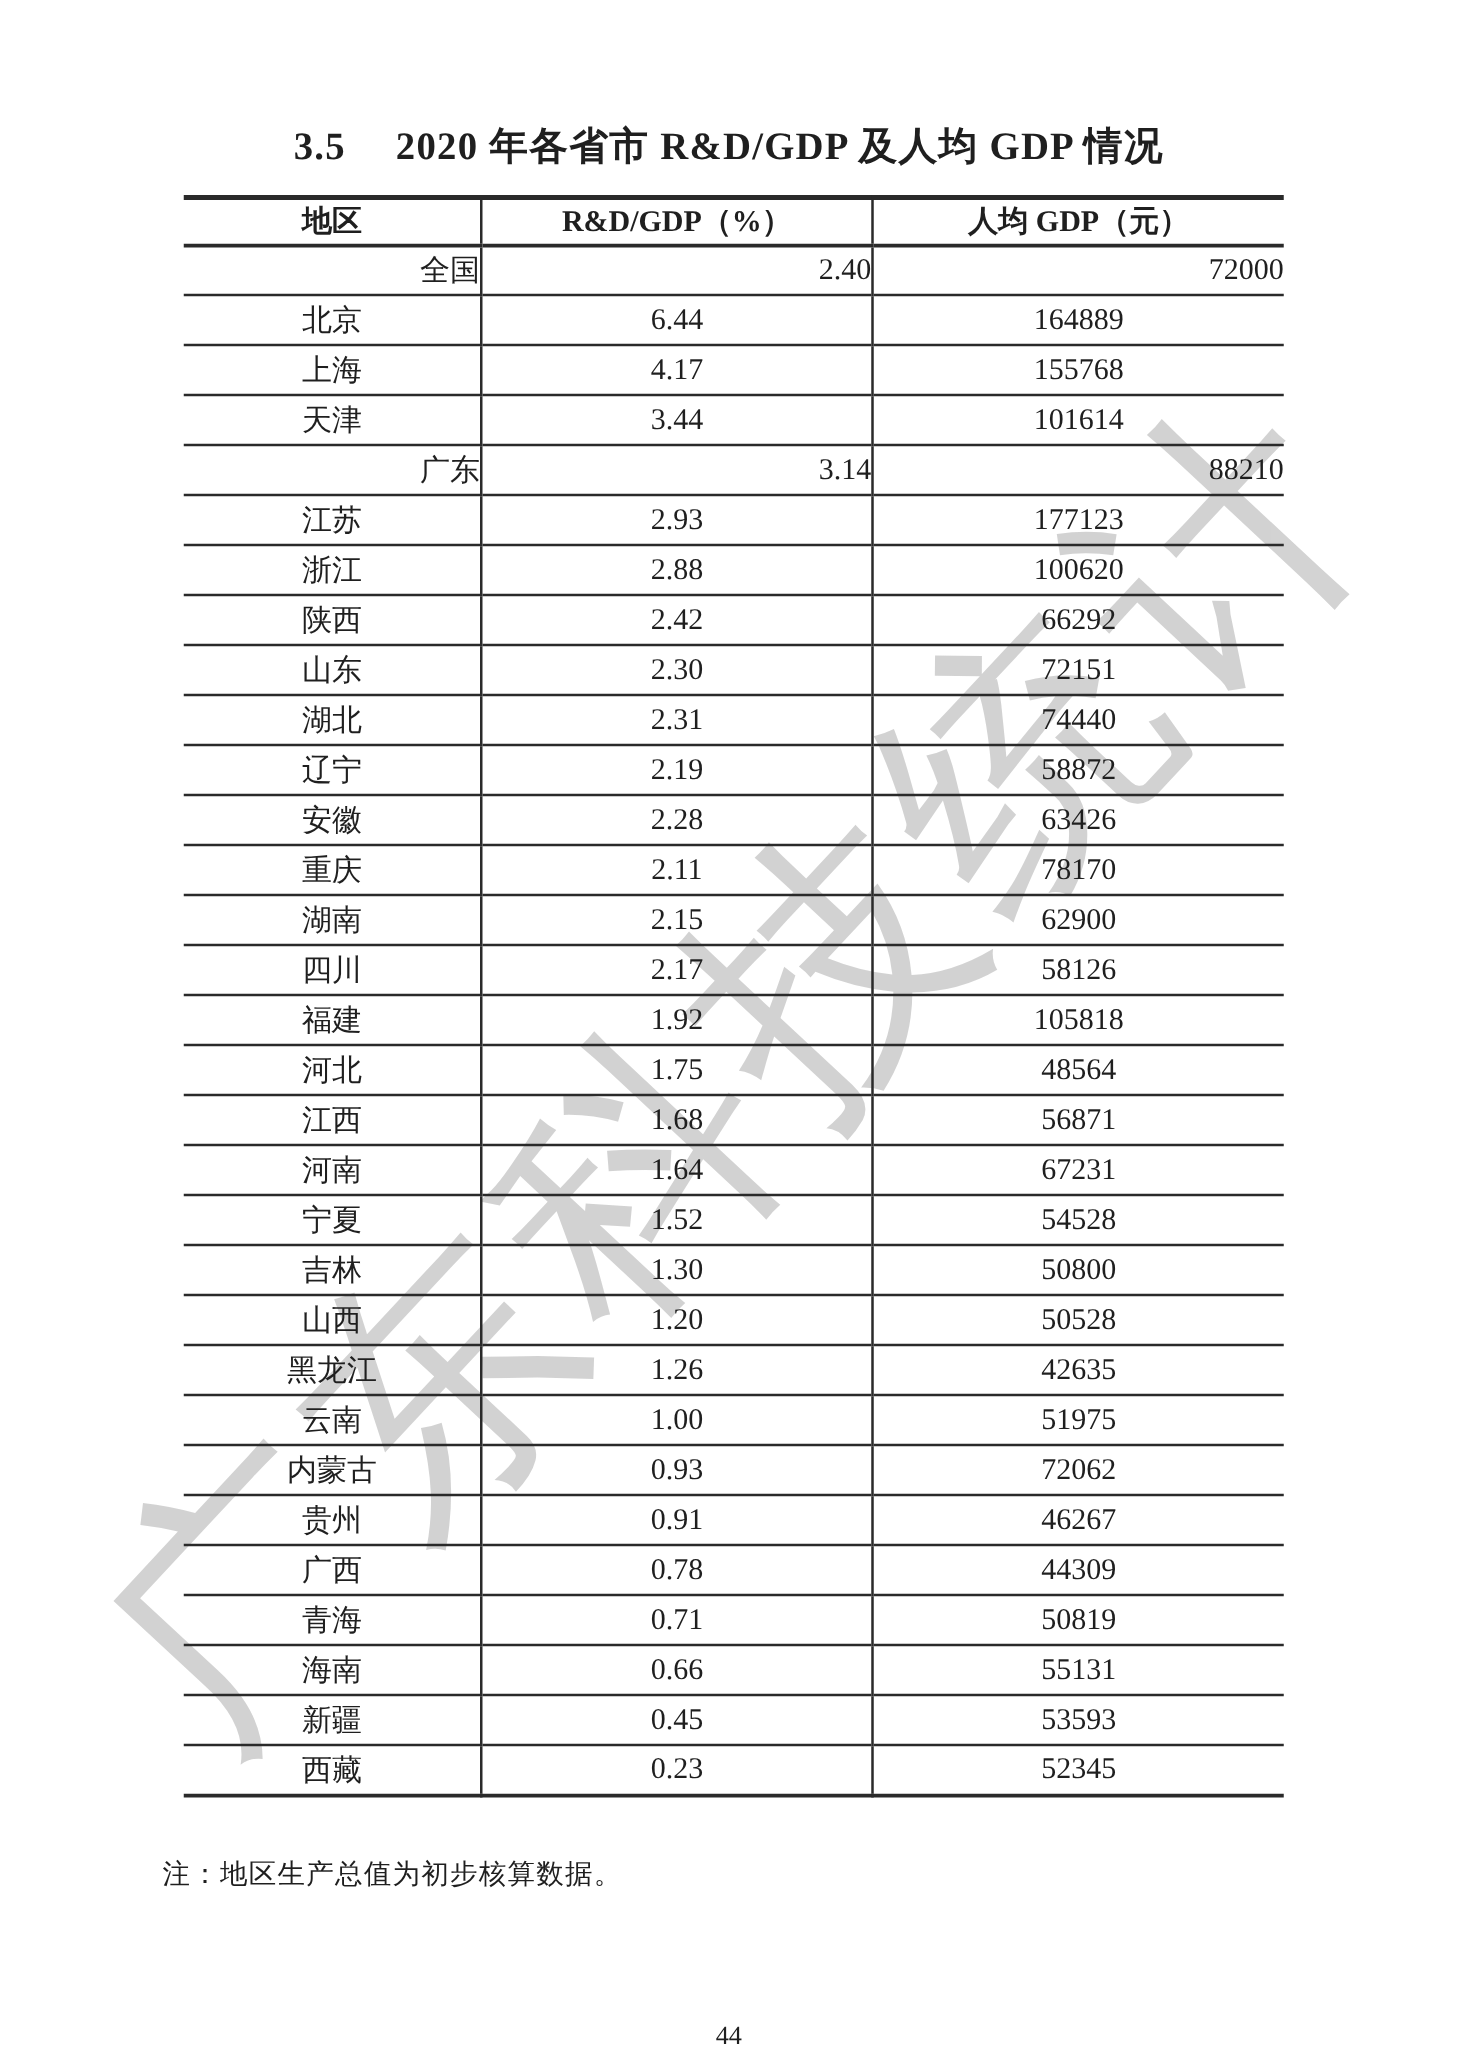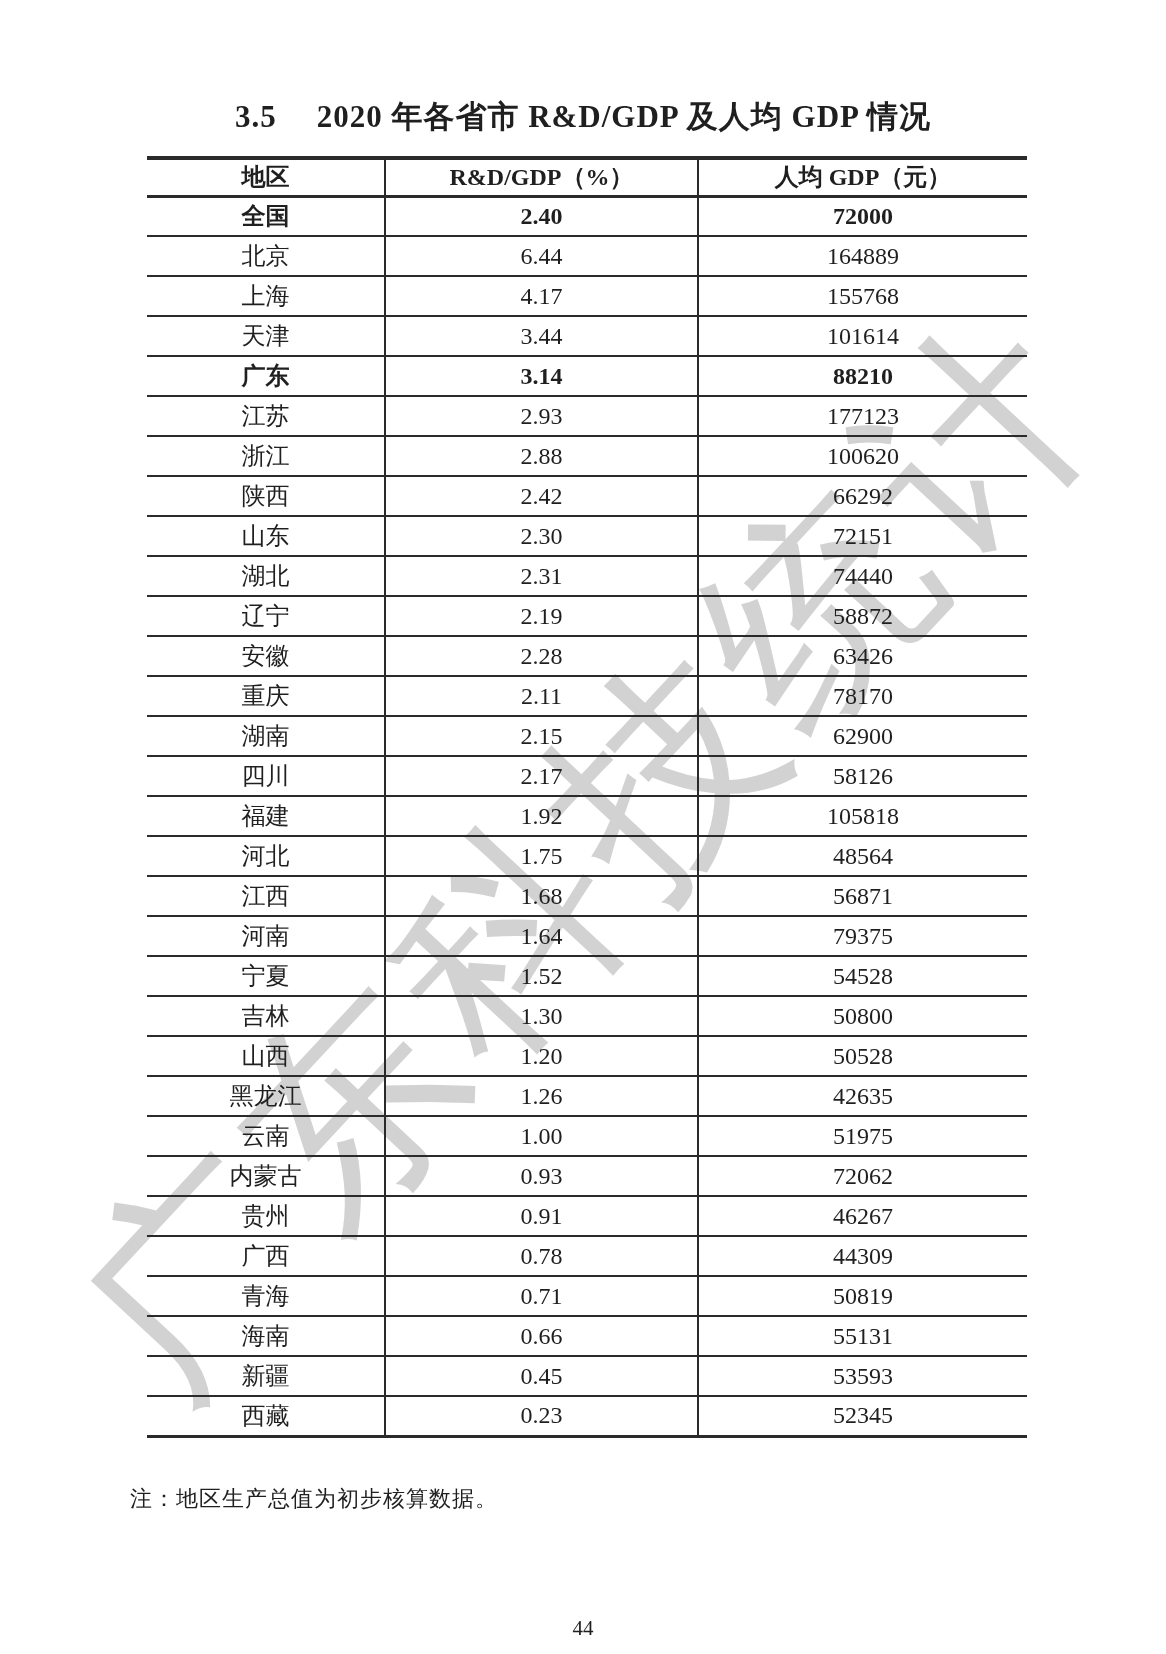--- a/index.html
+++ b/index.html
@@ -36,21 +36,21 @@
     font-size:24px; padding:0; background:transparent;
   }
   thead th {
     height:38px; font-weight:bold;
     border-bottom:3px solid var(--border,#262626);
   }
   tbody td { height:40px; border-top:2px solid var(--border,#2b2b2b); }
   tbody tr:first-child td { border-top:none; }
   th:nth-child(1), td:nth-child(1),
   th:nth-child(2), td:nth-child(2) { border-right:2px solid var(--border,#2b2b2b); }
-  tr.bold-row td { font-weight:bold; }
+  tr.bold-row td { font-weight:normal;text-align:right; }
   .note {
     position:absolute; left:130px; top:1484px;
     font-size:22px; letter-spacing:1px; z-index:2;
   }
   .pageno {
     position:absolute; top:1616px; left:0; width:100%;
     text-align:center; font-size:21px; z-index:2;
   }
 </style>
 </head>
@@ -162,21 +162,21 @@
     <td>48564</td>
   </tr>
         <tr>
     <td>江西</td>
     <td>1.68</td>
     <td>56871</td>
   </tr>
         <tr>
     <td>河南</td>
     <td>1.64</td>
-    <td>79375</td>
+    <td>67231</td>
   </tr>
         <tr>
     <td>宁夏</td>
     <td>1.52</td>
     <td>54528</td>
   </tr>
         <tr>
     <td>吉林</td>
     <td>1.30</td>
     <td>50800</td>

